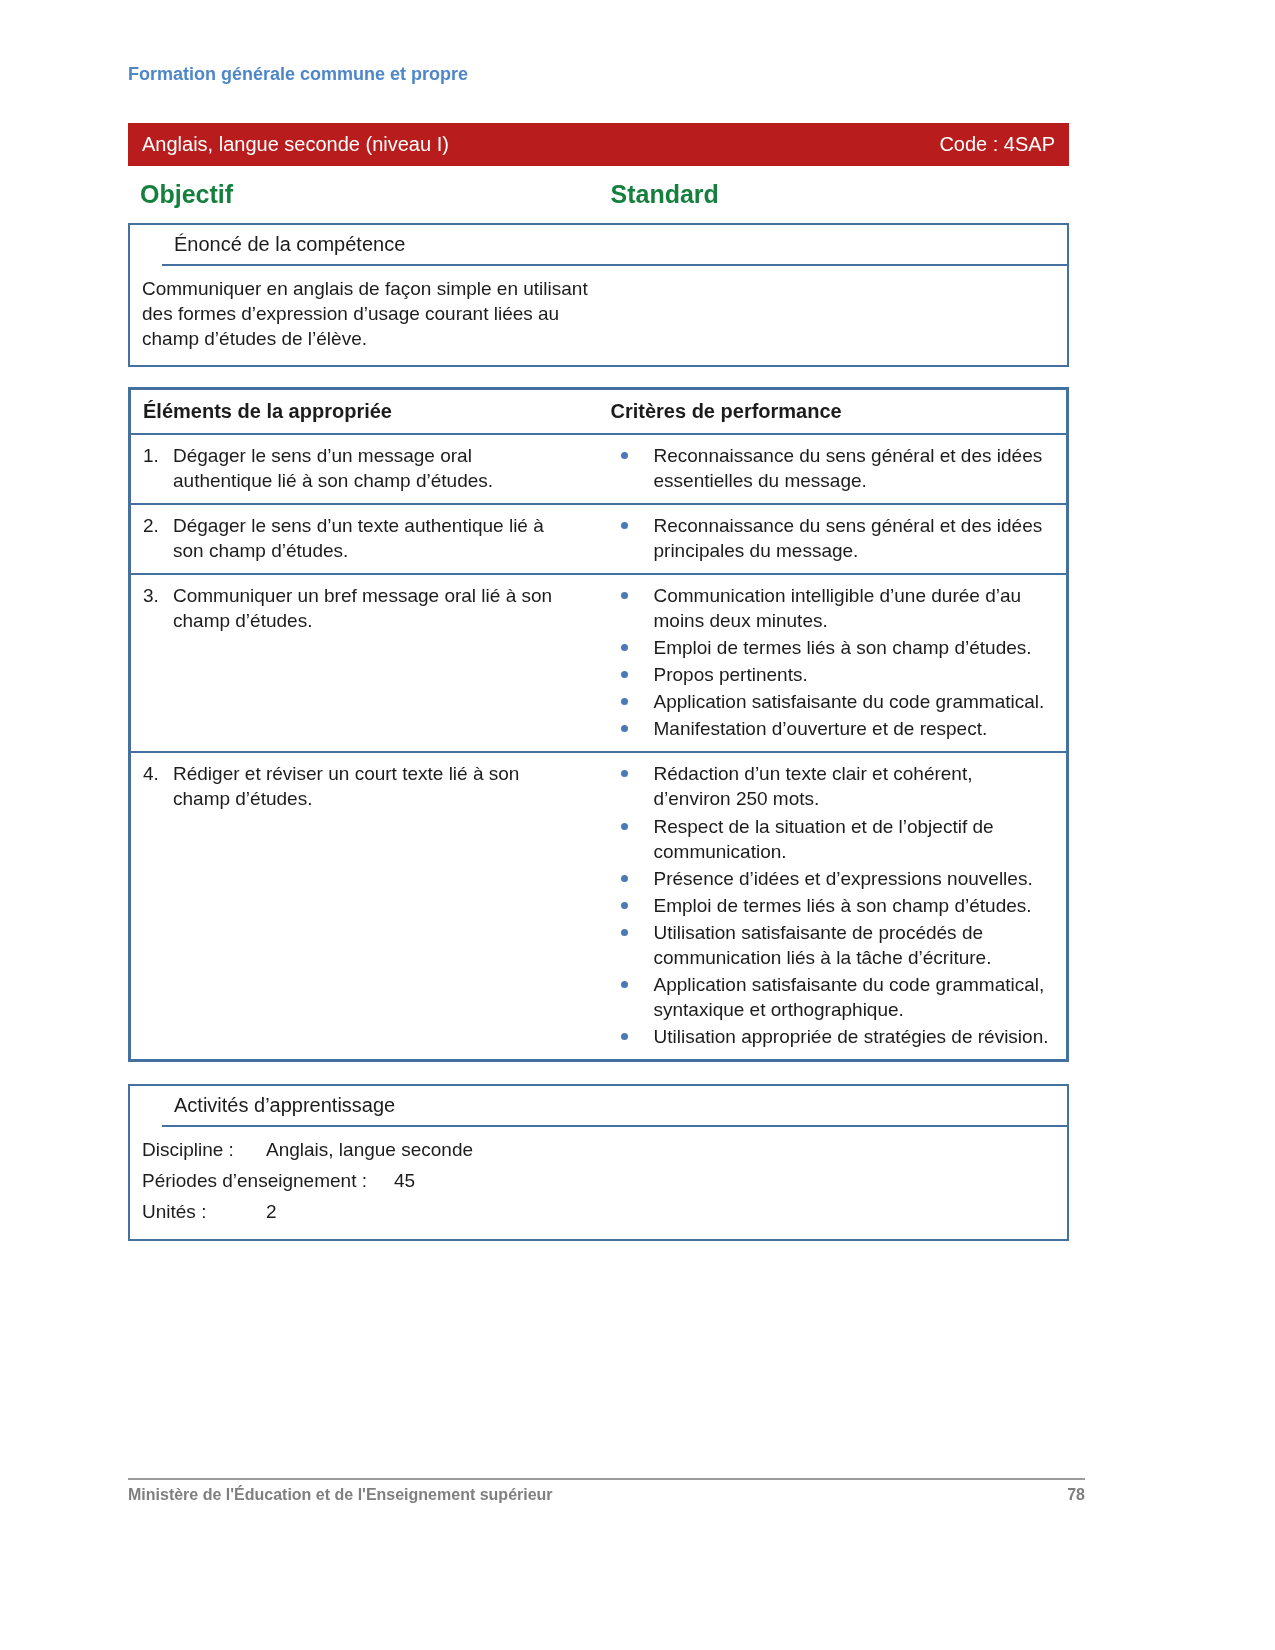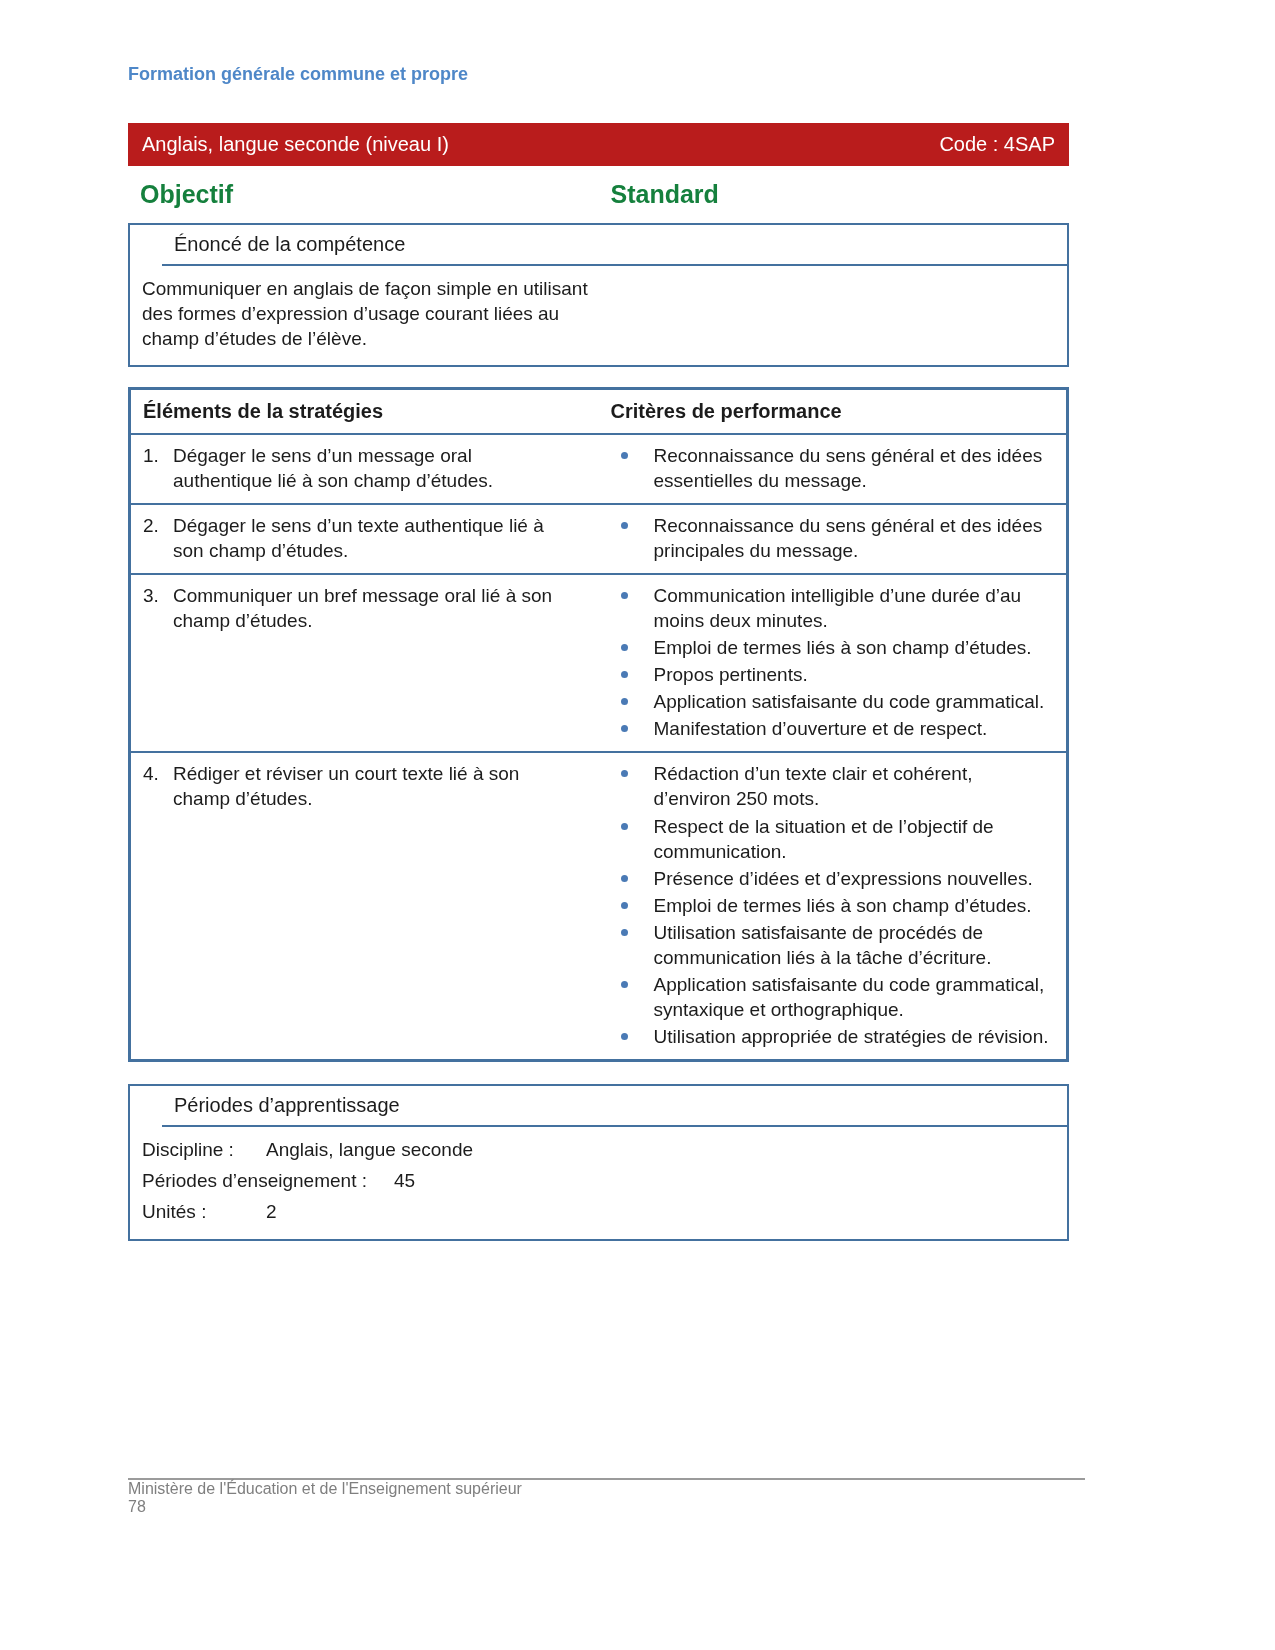--- a/index.html
+++ b/index.html
@@ -65,22 +65,23 @@
   .activities-box { margin-top:22px; }
   .act-line { display:flex; margin-bottom:6px; }
   .act-line:last-child { margin-bottom:0; }
   .act-label-1 { min-width:124px; }
   .act-label-2 { min-width:252px; }
   .act-label-3 { min-width:124px; }
 
   .page-footer {
     position:absolute; left:128px; top:1478px; width:957px;
     border-top:2px solid #9b9b9b;
+    padding-top:6px;
     display:flex; justify-content:space-between;
-    color:#7f7f7f; font-weight:normal; font-size:16px;flex-direction:column;
+    color:#7f7f7f; font-weight:bold; font-size:16px;
   }
 </style>
 </head>
 <body>
 
 <div class="content">
 
   <div class="running-header">Formation générale commune et propre</div>
 
   <div class="title-bar">
@@ -95,21 +96,21 @@
 
   <div class="box">
     <div class="box-header">Énoncé de la compétence</div>
     <div class="box-body">
       <p class="enonce-text">Communiquer en anglais de façon simple en utilisant des formes d’expression d’usage courant liées au champ d’études de l’élève.</p>
     </div>
   </div>
 
   <div class="ct">
     <div class="ct-header">
-      <div class="cell">Éléments de la stratégies</div>
+      <div class="cell">Éléments de la appropriée</div>
       <div class="cell">Critères de performance</div>
     </div>
 
     <div class="ct-row">
       <div class="cell el-cell">
         <span class="el-num">1.</span>
         <span class="el-text">Dégager le sens d’un message oral authentique lié à son champ d’études.</span>
       </div>
       <div class="cell">
         <ul class="criteria">
@@ -201,21 +202,21 @@
           <li>
               <span class="bullet"></span>
               <span class="crit-text">Utilisation appropriée de stratégies de révision.</span>
             </li>
         </ul>
       </div>
     </div>
   </div>
 
   <div class="box activities-box">
-    <div class="box-header">Périodes d’apprentissage</div>
+    <div class="box-header">Activités d’apprentissage</div>
     <div class="box-body">
       <div class="act-line">
         <span class="act-label-1">Discipline :</span>
         <span>Anglais, langue seconde</span>
       </div>
       <div class="act-line">
         <span class="act-label-2">Périodes d’enseignement :</span>
         <span>45</span>
       </div>
       <div class="act-line">

